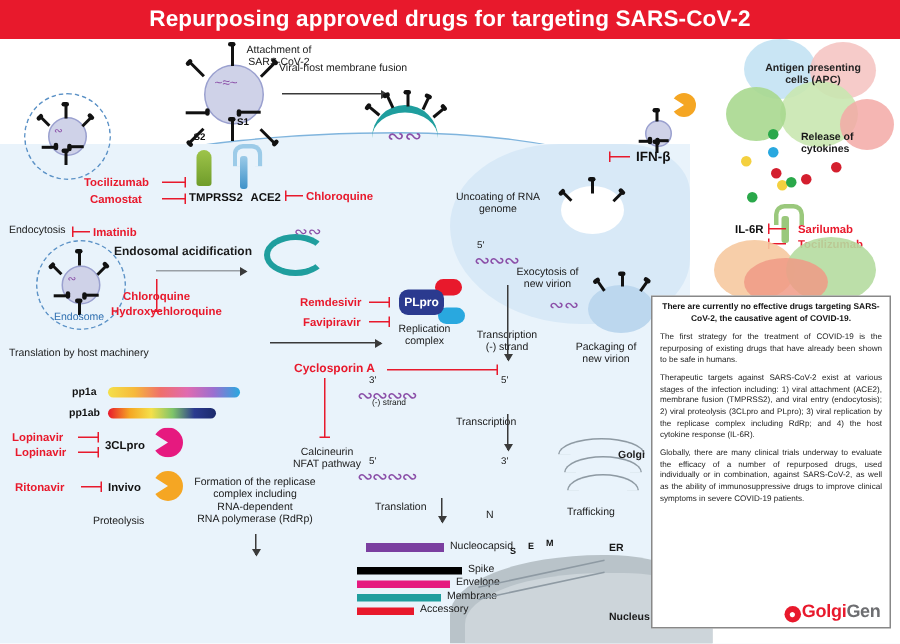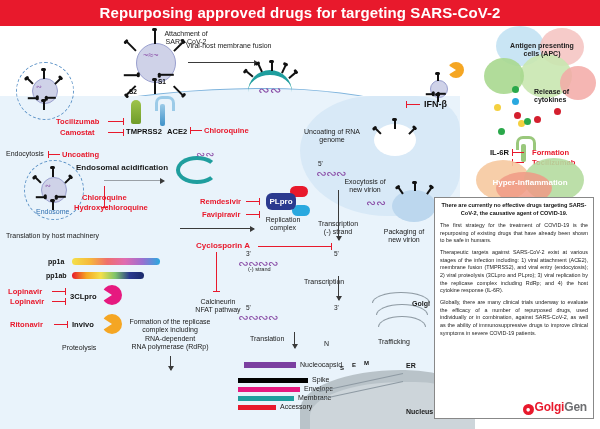--- a/index.html
+++ b/index.html
@@ -166,21 +166,21 @@
     <div class="spike" style="left:23px;top:0px;height:9px;"></div>
     <div class="spike" style="left:33px;top:2px;height:9px;transform:rotate(25deg);"></div>
     <div class="spike" style="left:40px;top:7px;height:9px;transform:rotate(50deg);"></div>
   </div>
   <div class="rnasquiggle" style="left:258px;top:82px;font-size:14px;">∾∾</div>
   <div class="lbl c" style="left:300px;top:128px;width:64px;white-space:pre-line;">Uncoating of RNA
 genome</div>
 
   <div class="lbl" style="left:6px;top:150px;">Endocytosis</div>
   <div class="inhib left" style="left:48px;top:154px;width:12px;"></div>
-  <div class="drug" style="left:62px;top:150px;">Uncoating</div>
+  <div class="drug" style="left:62px;top:150px;">Imatinib</div>
 
   <div class="dashring" style="left:16px;top:62px;width:56px;height:56px;"></div>
   <div class="virion" style="left:24px;top:70px;width:40px;height:40px;">
     <div class="core" style="left:8px;top:8px;width:24px;height:24px;"></div>
     <div class="rnasquiggle" style="left:12px;top:13px;font-size:7px;">∾</div>
     <div class="spike" style="left:19px;top:0;height:9px;"></div>
     <div class="spike" style="left:19px;top:31px;height:9px;"></div>
     <div class="spike" style="left:3px;top:19px;height:9px;transform:rotate(90deg);"></div>
     <div class="spike" style="left:31px;top:19px;height:9px;transform:rotate(-90deg);"></div>
     <div class="spike" style="left:8px;top:6px;height:8px;transform:rotate(-45deg);"></div>
@@ -356,28 +356,27 @@
   <div class="cyt" style="left:498px;top:128px;background:#2aa84a;"></div>
   <div class="cyt" style="left:518px;top:120px;background:#f4d03f;"></div>
   <div class="cyt" style="left:524px;top:118px;background:#2aa84a;"></div>
 
   <div class="il6r" style="left:516px;top:136px;">
     <div class="fork"></div>
       <div class="stem"></div>
   </div>
   <div class="prot" style="left:490px;top:148px;">IL-6R</div>
   <div class="inhib left" style="left:512px;top:152px;width:12px;"></div>
-  <div class="drug" style="left:532px;top:148px;">Formation</div>
+  <div class="drug" style="left:532px;top:148px;">Sarilumab</div>
   <div class="inhib left" style="left:512px;top:162px;width:12px;"></div>
   <div class="drug" style="left:532px;top:158px;">Tocilizumab</div>
 
   <div class="blob" style="left:476px;top:160px;width:54px;height:40px;background:#f6c9a0;opacity:.9;"></div>
   <div class="blob" style="left:524px;top:158px;width:60px;height:44px;background:#b5dba0;opacity:.9;"></div>
   <div class="blob" style="left:496px;top:172px;width:56px;height:32px;background:#f09a86;opacity:.85;"></div>
-  <div class="hyper">Hyper-inflammation</div>
 
   <div class="infobox">
     <div class="lead">There are currently no effective drugs targeting SARS-CoV-2, the causative agent of COVID-19.</div>
     <p>The first strategy for the treatment of COVID-19 is the repurposing of existing drugs that have already been shown to be safe in humans.</p>
     <p>Therapeutic targets against SARS-CoV-2 exist at various stages of the infection including: 1) viral attachment (ACE2), membrane fusion (TMPRSS2), and viral entry (endocytosis); 2) viral proteolysis (3CLpro and PLpro); 3) viral replication by the replicase complex including RdRp; and 4) the host cytokine response (IL-6R).</p>
     <p>Globally, there are many clinical trials underway to evaluate the efficacy of a number of repurposed drugs, used individually or in combination, against SARS-CoV-2, as well as the ability of immunosuppressive drugs to improve clinical symptoms in severe COVID-19 patients.</p>
     <div class="logo"><span class="mark">●</span><span>Golgi</span><span class="gen">Gen</span></div>
   </div>
 
 </div>

